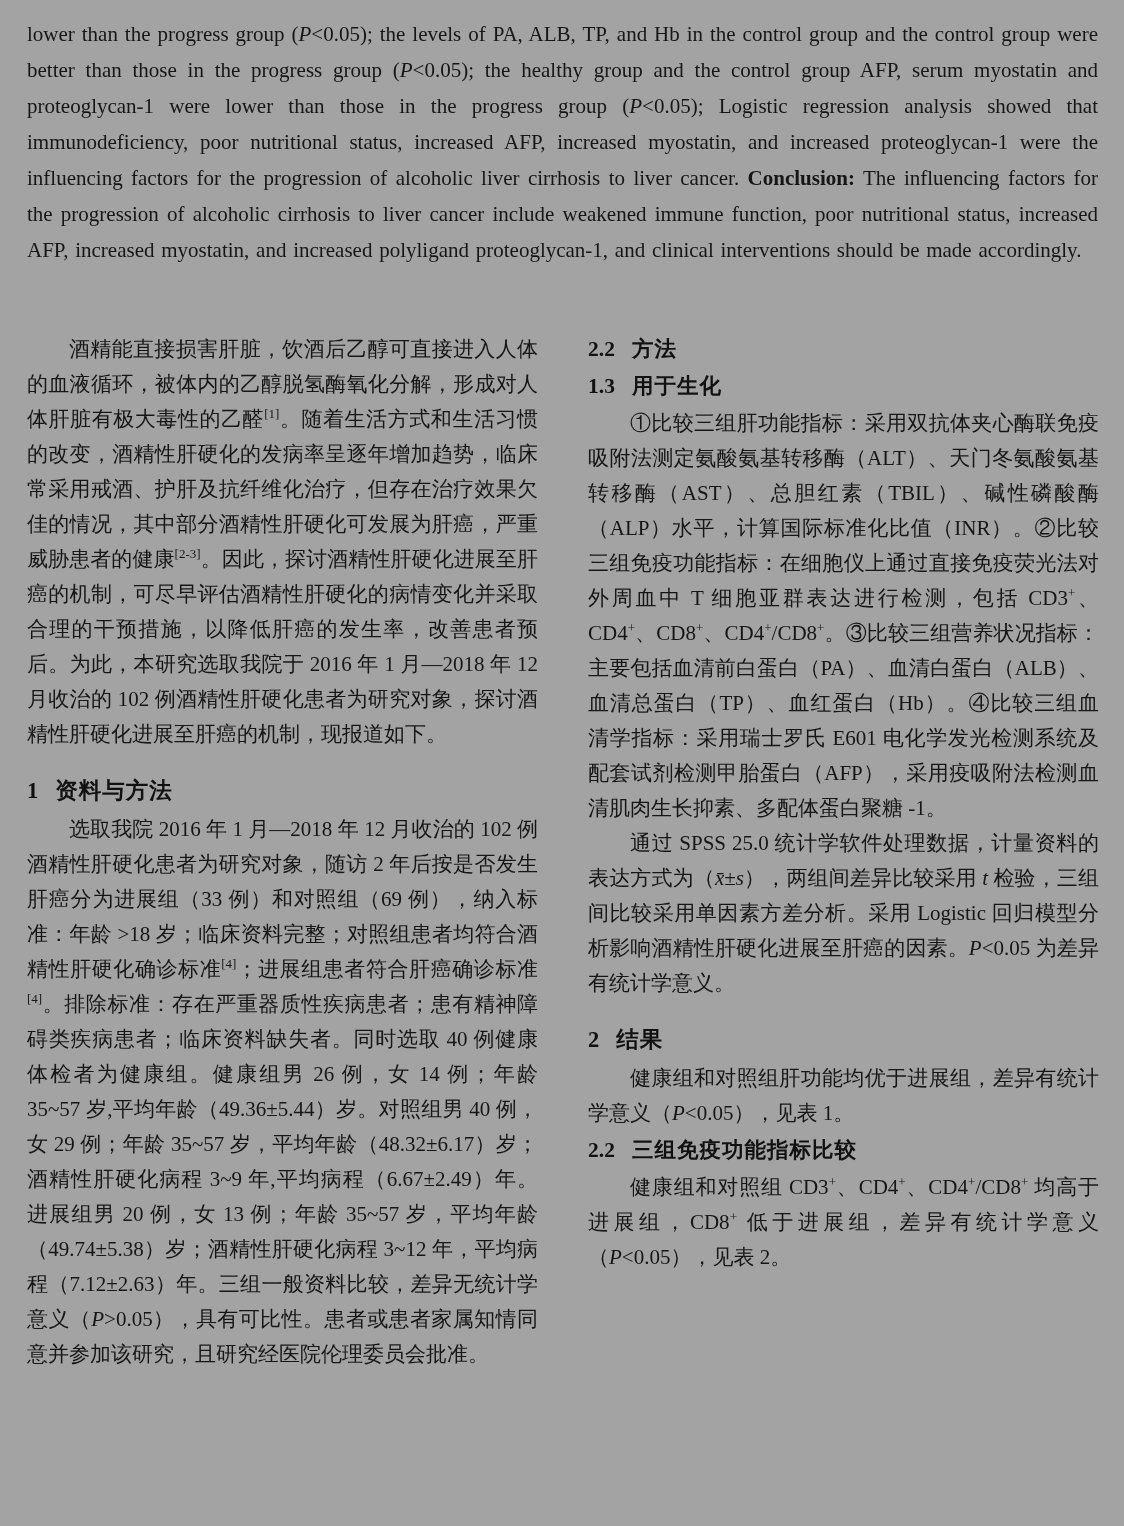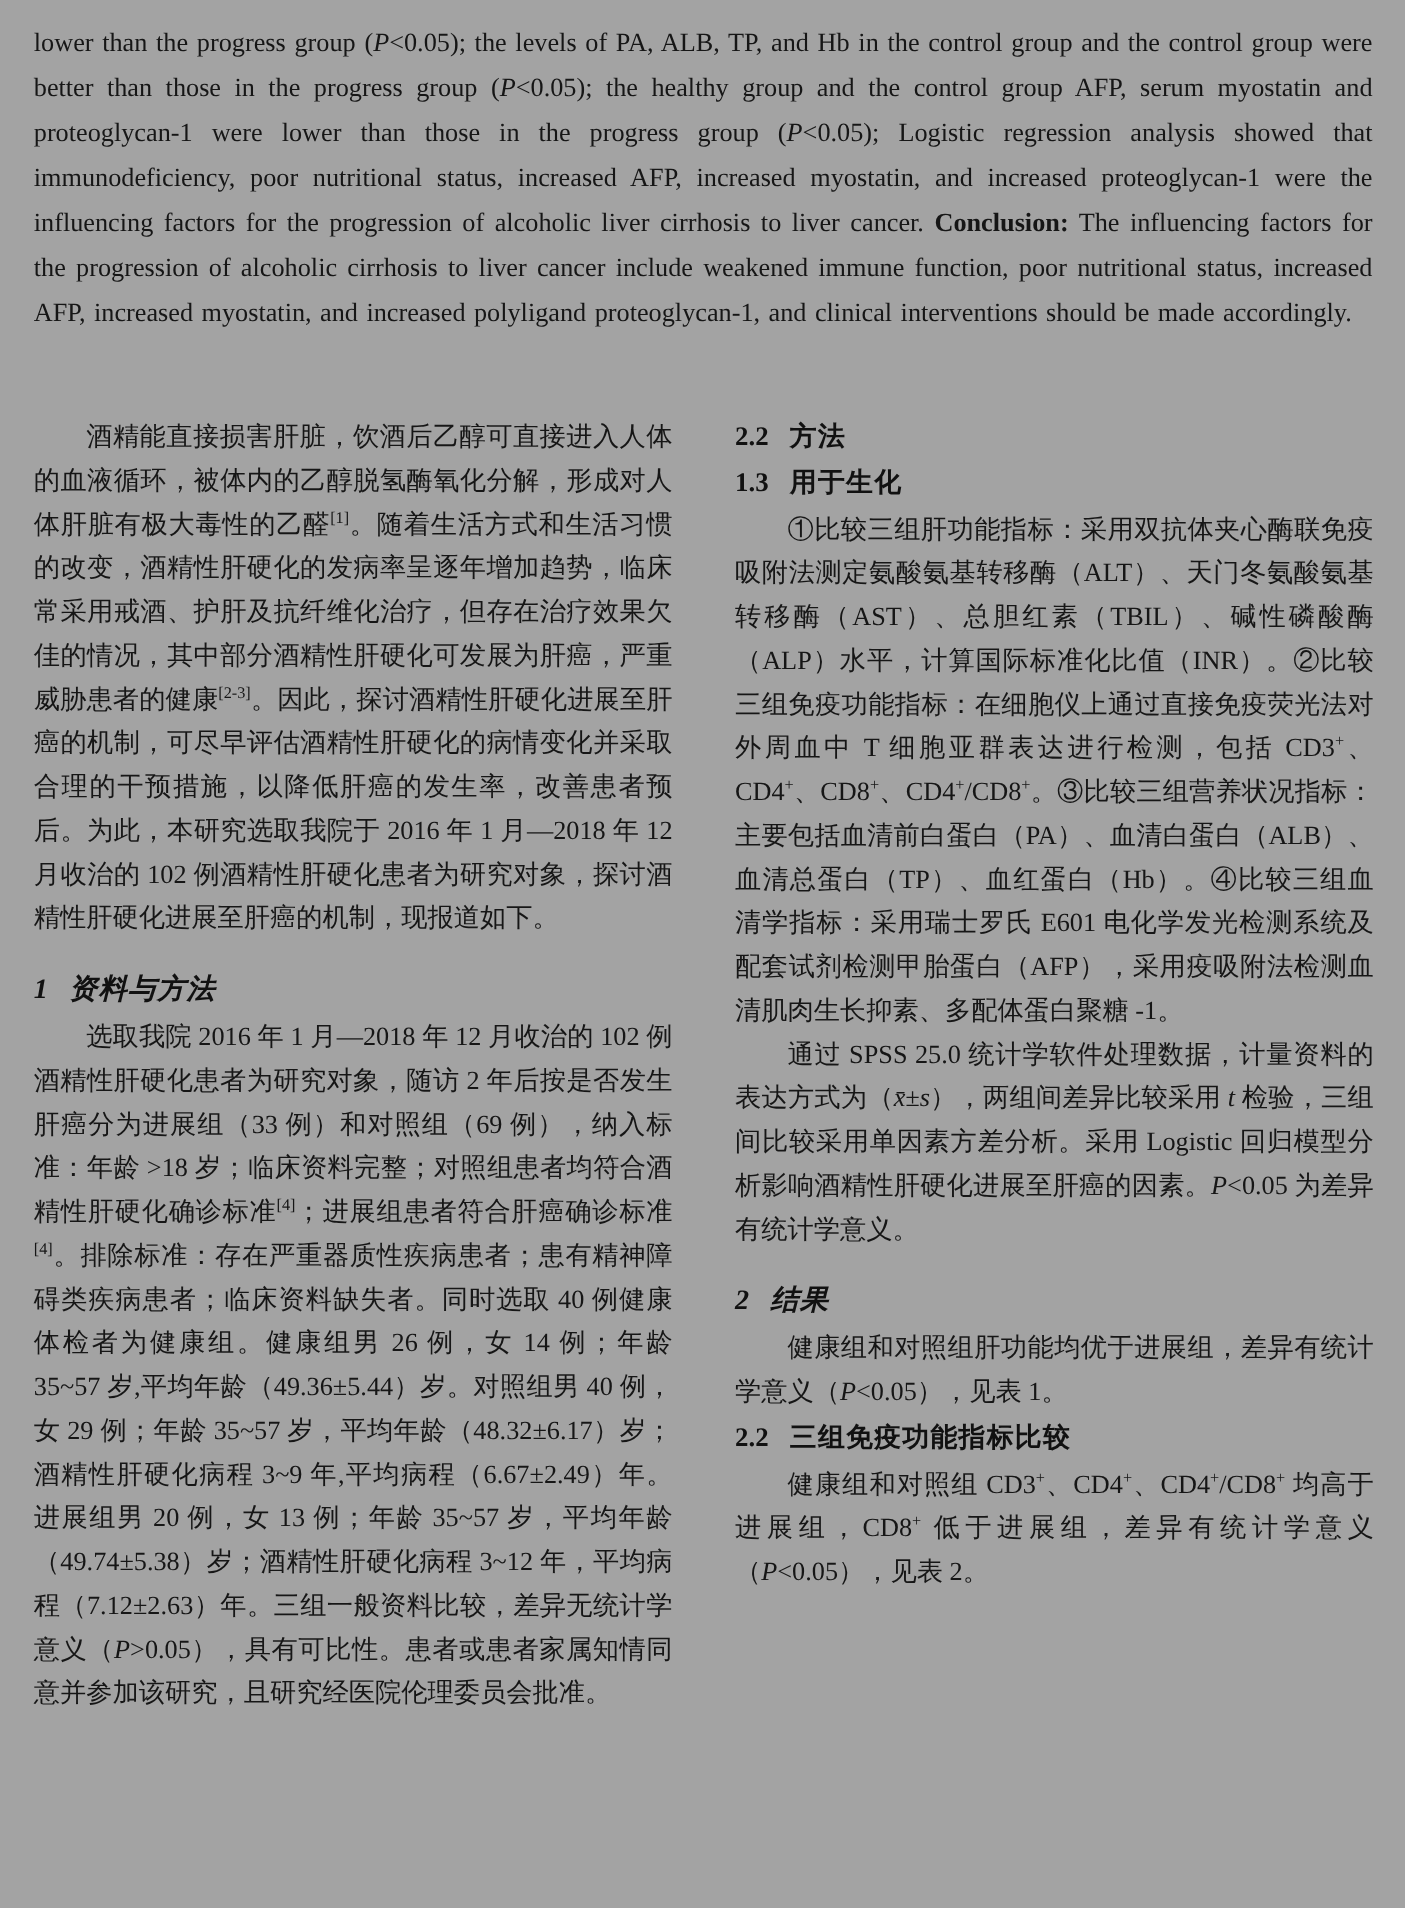--- a/index.html
+++ b/index.html
@@ -48,21 +48,20 @@
   h2.sec, h3.subsec {
     margin: 0;
     font-weight: bold;
     color: #111;
   }
   h2.sec {
     margin-top: 20px;
     margin-bottom: 2px;
     font-size: 22.5px;
     line-height: 38px;
-    font-style: italic;
   }
   h3.subsec {
     margin-top: 2px;
     margin-bottom: 2px;
     font-size: 21.5px;
     line-height: 35px;
   }
   .col > :first-child { margin-top: 16px; }
   .hnum {
     font-family: "Liberation Serif", "DejaVu Serif", serif;

